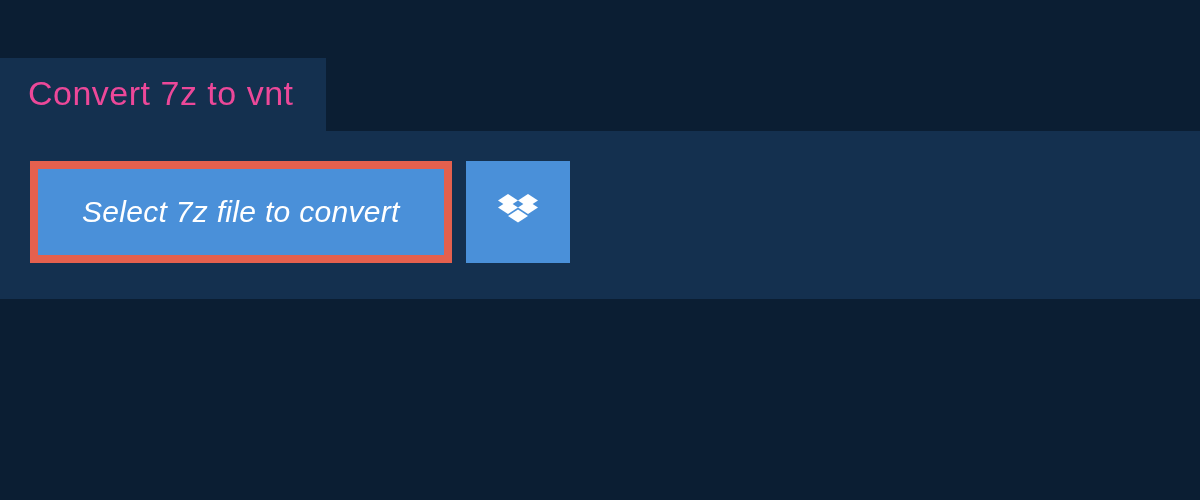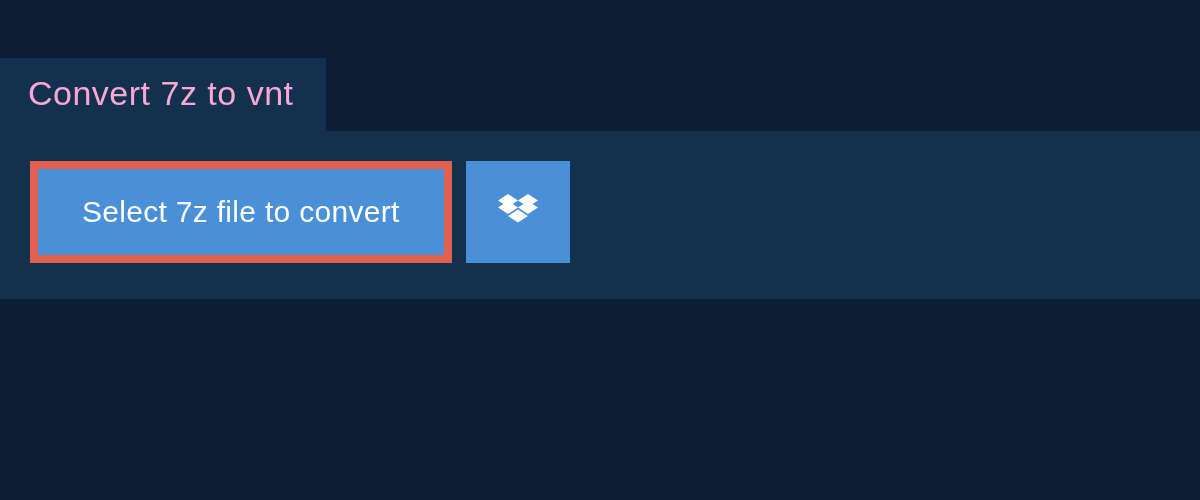--- a/index.html
+++ b/index.html
@@ -14,21 +14,21 @@
       font-family: -apple-system, BlinkMacSystemFont, "Segoe UI", "Helvetica Neue", Arial, sans-serif;
       font-weight: 300;
       overflow: hidden;
     }
     .tab-container {
       padding-top: 58px;
     }
     .tab {
       display: inline-block;
       background: #14304f;
-      color: #f9a8d4;
+      color: #ec4899;
       font-size: 34px;
       font-weight: 300;
       padding: 16px 32px 18px 28px;
       letter-spacing: 0.5px;
     }
     .panel {
       background: #14304f;
       padding: 30px 30px 36px 30px;
       width: 100%;
     }
@@ -42,20 +42,21 @@
       border: 8px solid #e4604e;
       color: #ffffff;
       font-size: 30px;
       font-weight: 300;
       padding: 26px 44px;
       cursor: pointer;
       letter-spacing: 0.3px;
       display: flex;
       align-items: center;
       justify-content: center;
+      font-style: italic;
     }
     .dropbox-button {
       background: #4a90d9;
       width: 104px;
       display: flex;
       align-items: center;
       justify-content: center;
       cursor: pointer;
     }
     .dropbox-button svg {

